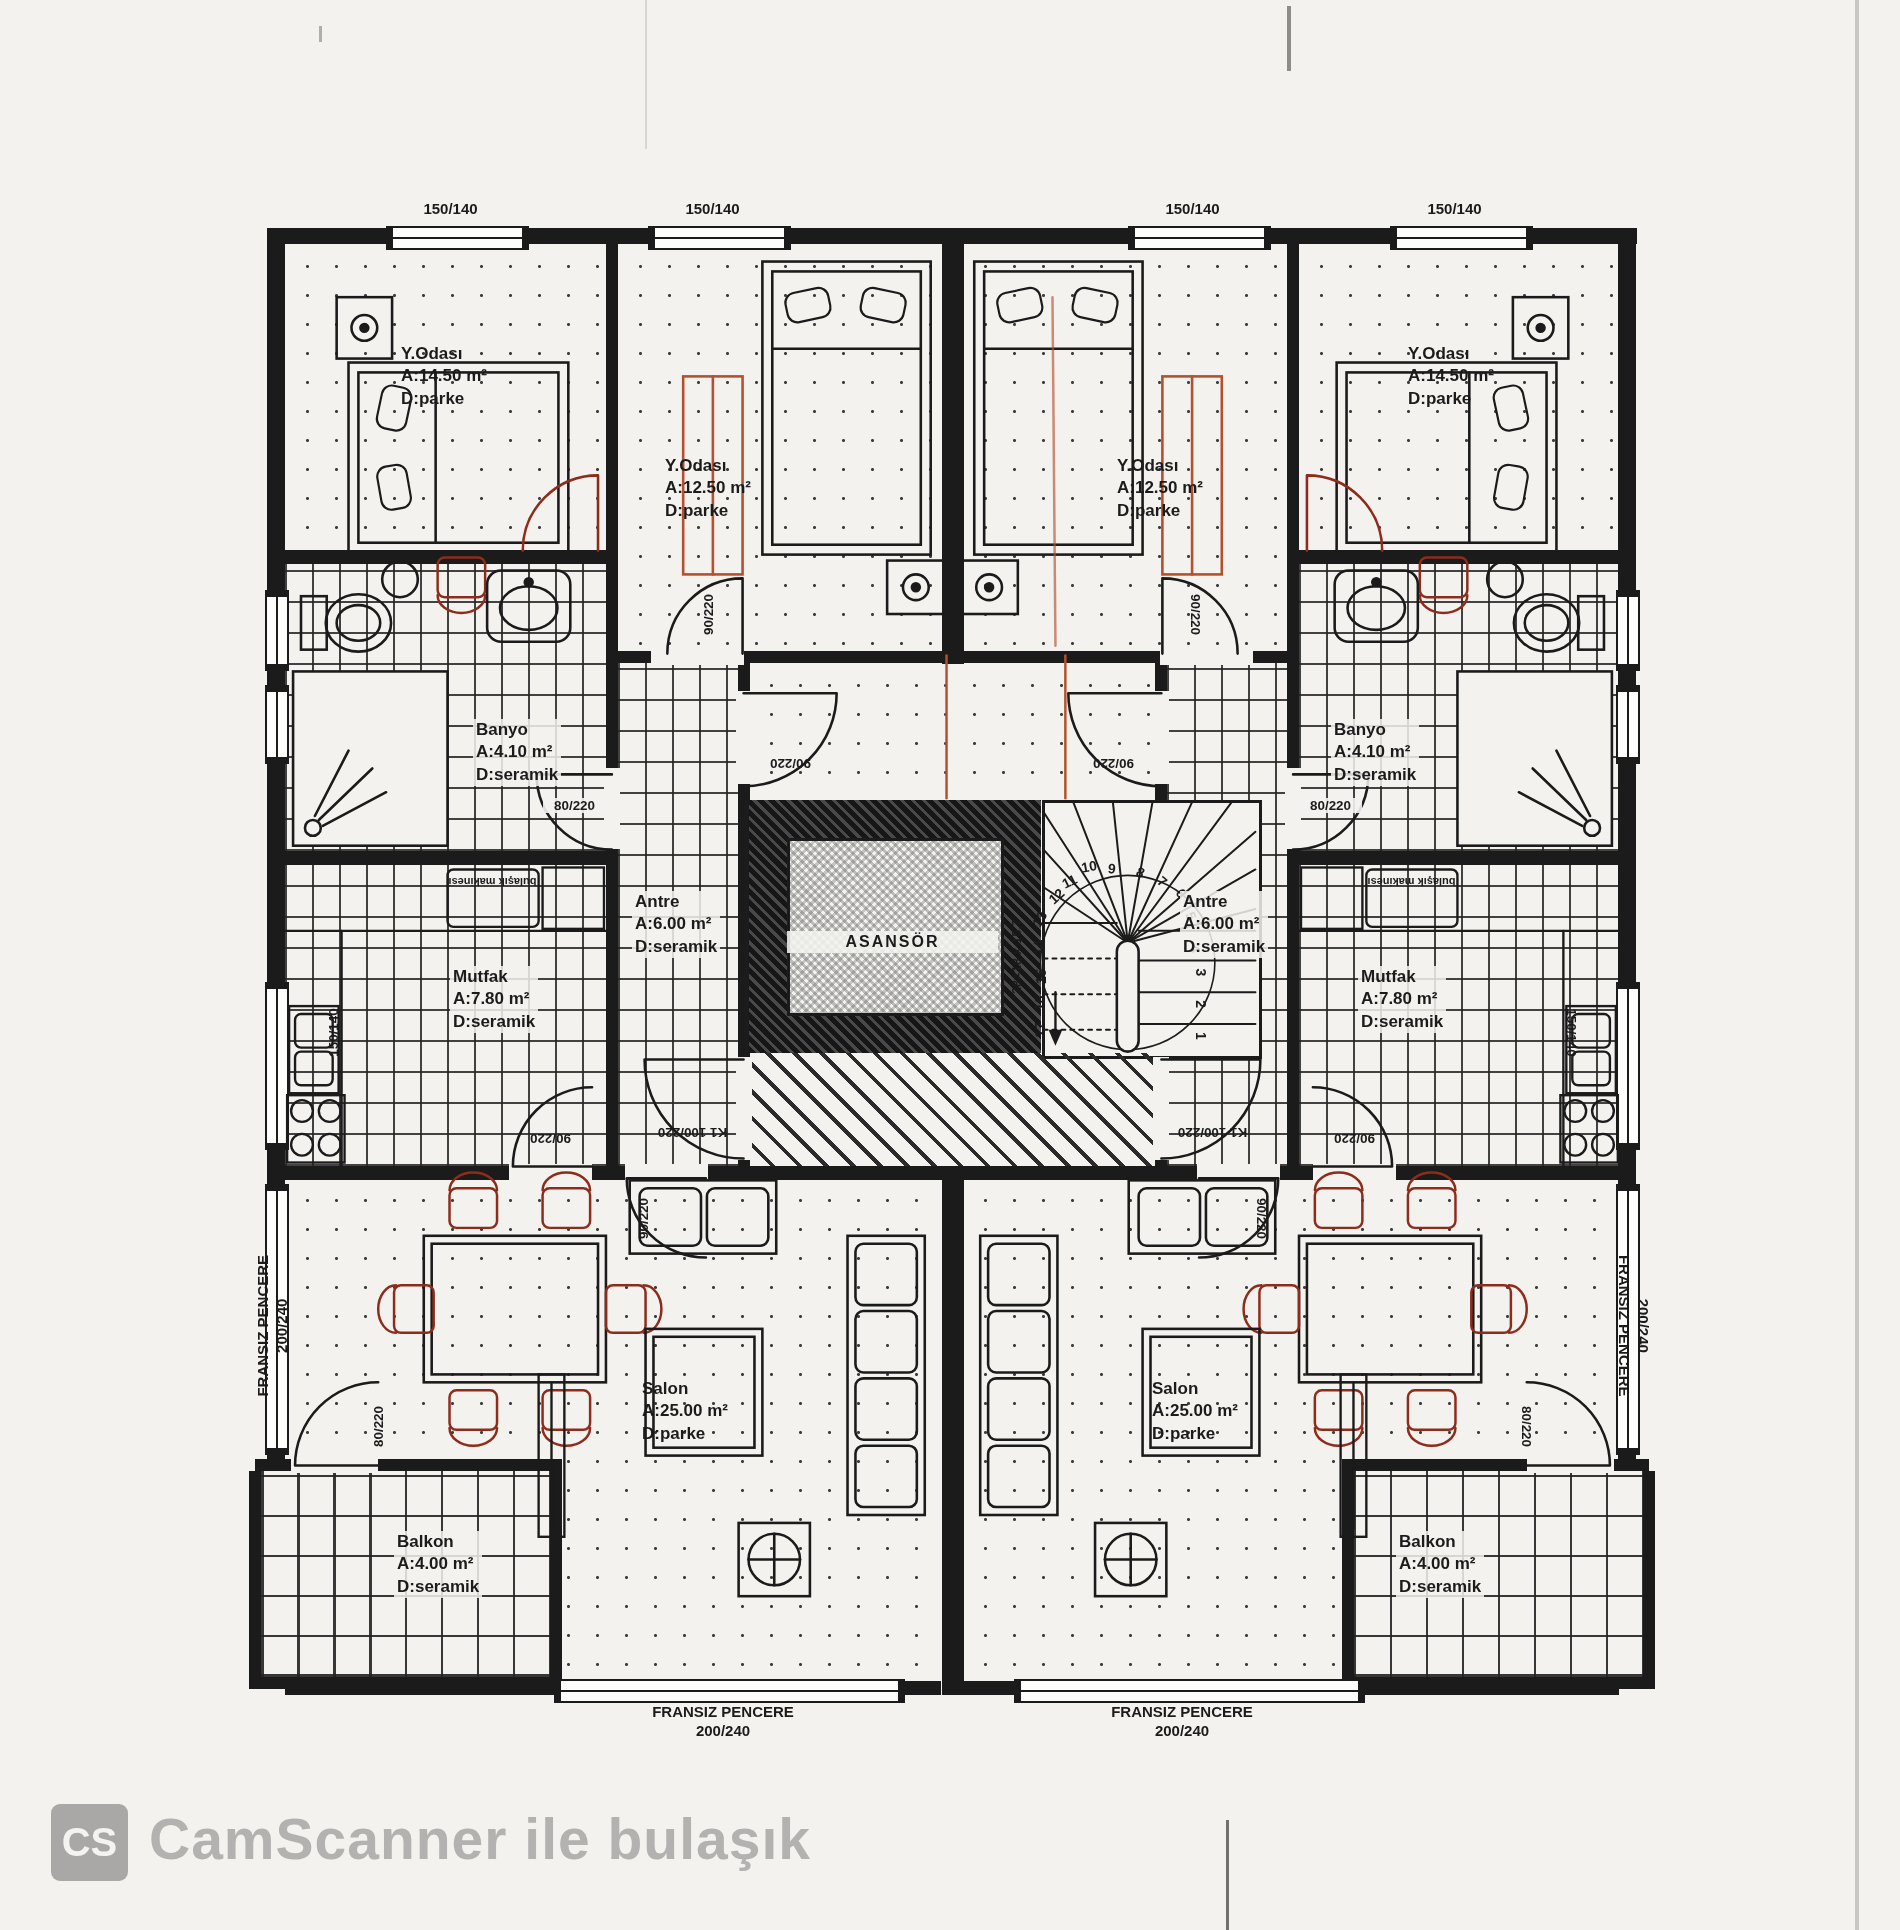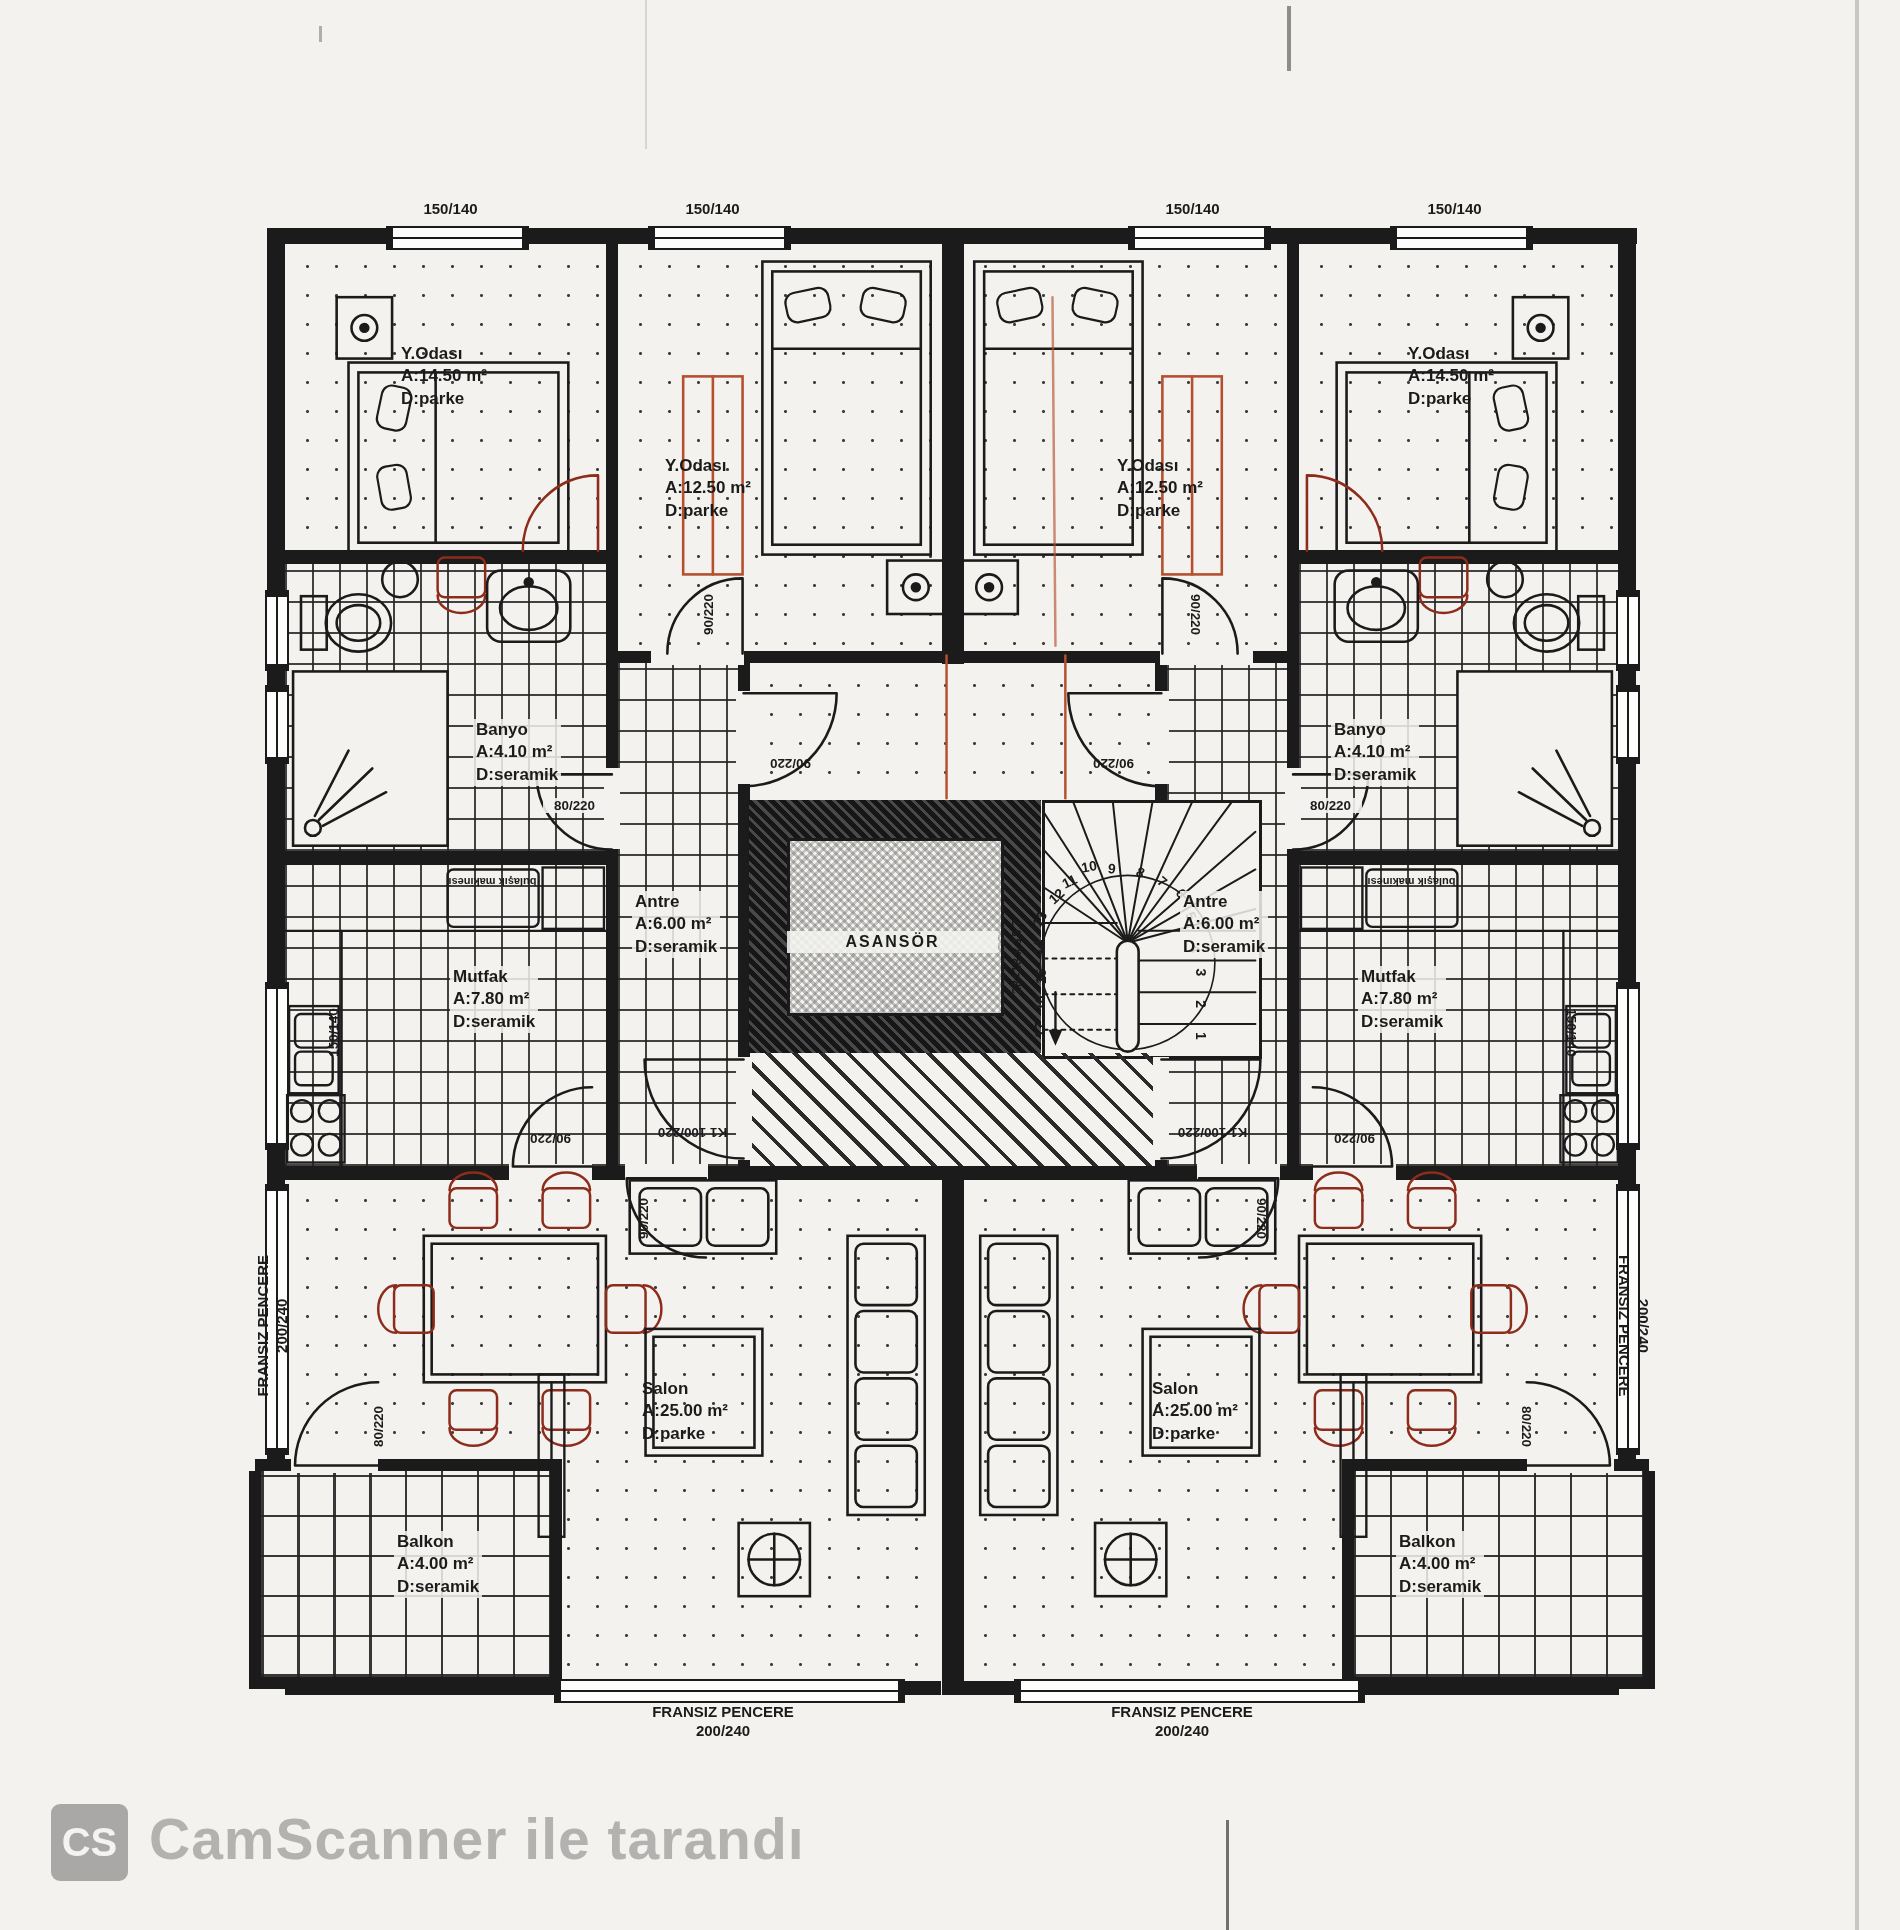--- a/index.html
+++ b/index.html
@@ -516,15 +516,15 @@
   <div class="dw" style="left:447px;top:875px;width:91px">bulaşık makinesi</div>
   <div class="dw" style="left:1366px;top:875px;width:91px">bulaşık makinesi</div>
 
   <div class="artifact" style="left:645px;top:0;width:2px;height:149px;background:#d8d6d2"></div>
   <div class="artifact" style="left:1287px;top:6px;width:4px;height:65px;background:#4a4a4a;opacity:.6"></div>
   <div class="artifact" style="left:319px;top:26px;width:3px;height:16px;background:#6a6a6a;opacity:.5"></div>
   <div class="artifact" style="left:1855px;top:0;width:4px;height:1931px;background:#c9c7c4"></div>
   <div class="artifact" style="left:1226px;top:1820px;width:3px;height:119px;background:#3a3a3a;opacity:.7"></div>
 
   <div class="wm-logo">CS</div>
-  <div class="wm-text">CamScanner ile tarandı</div>
+  <div class="wm-text">CamScanner ile bulaşık</div>
 </div>
 
 
 </body></html>

